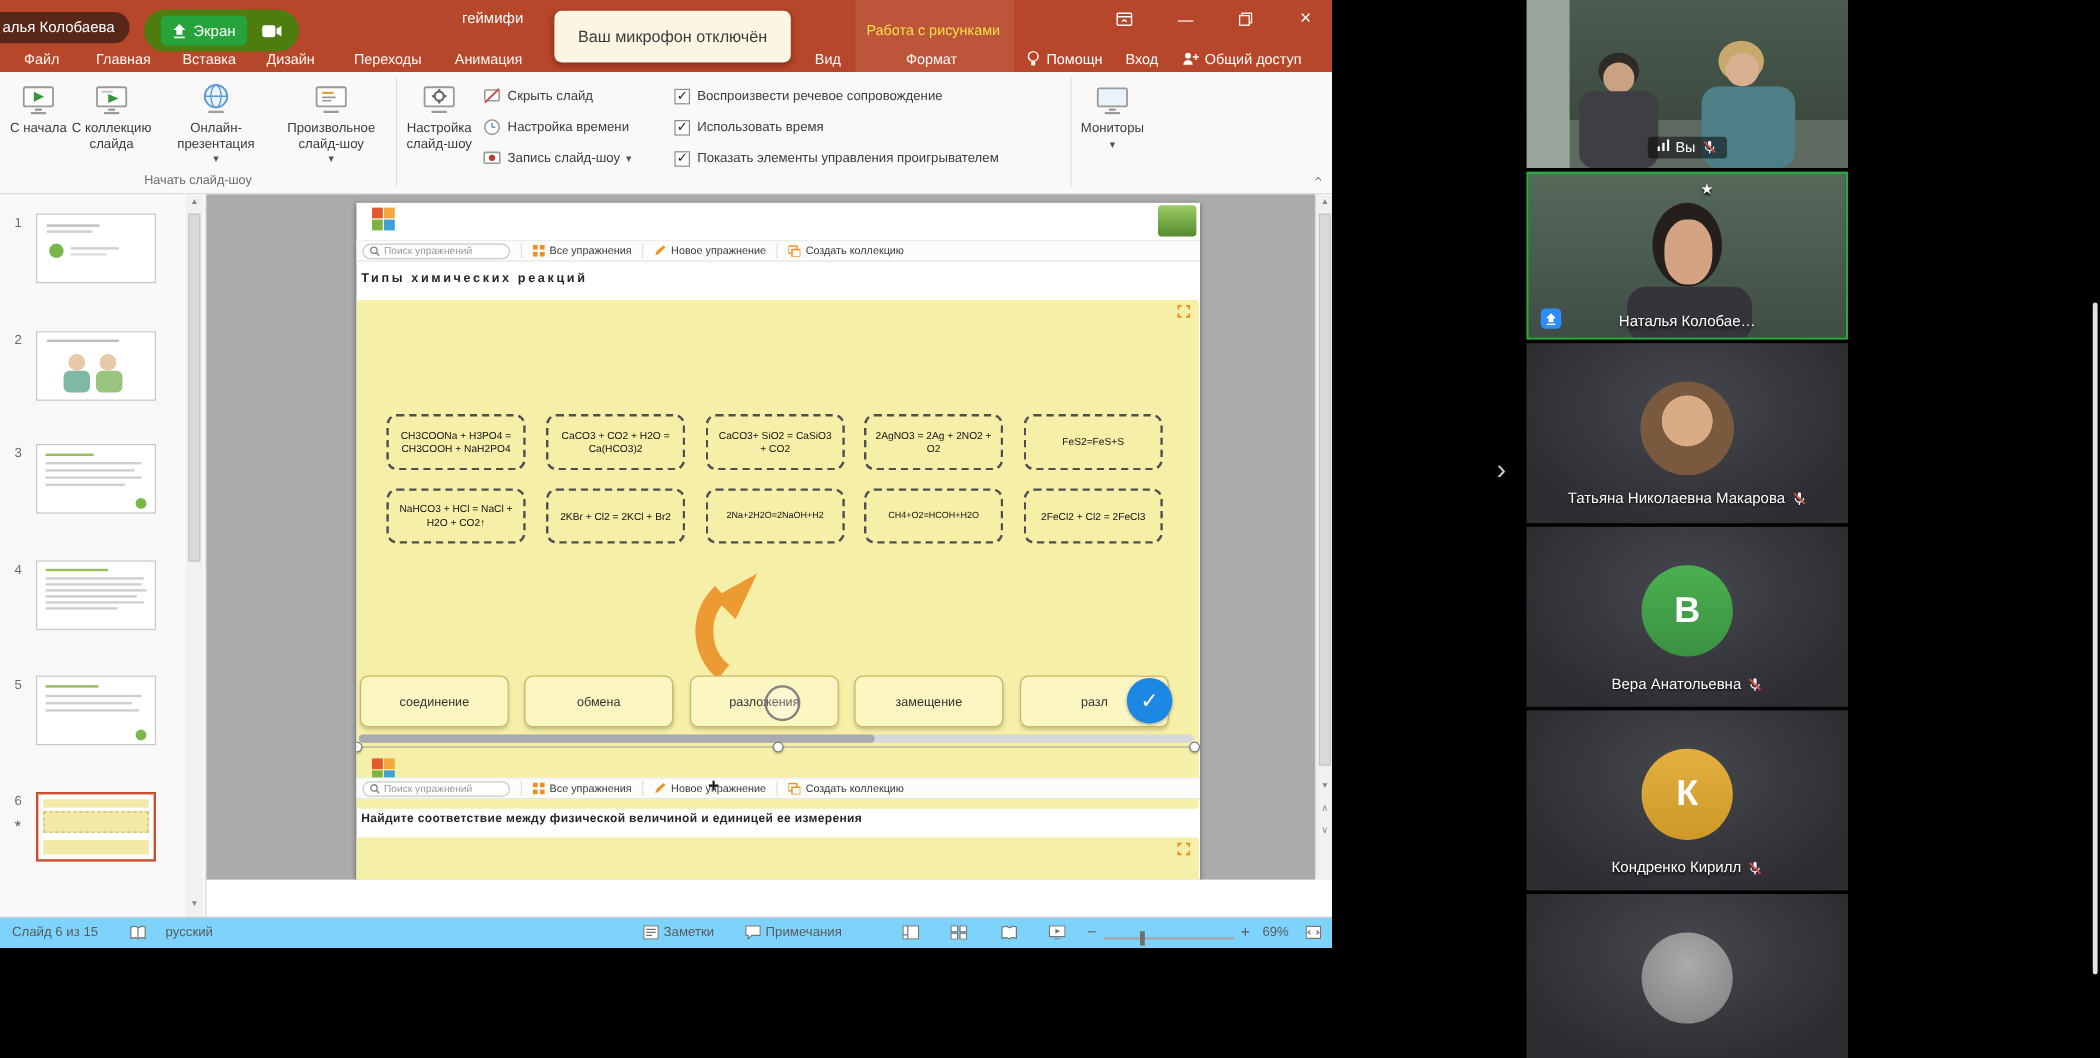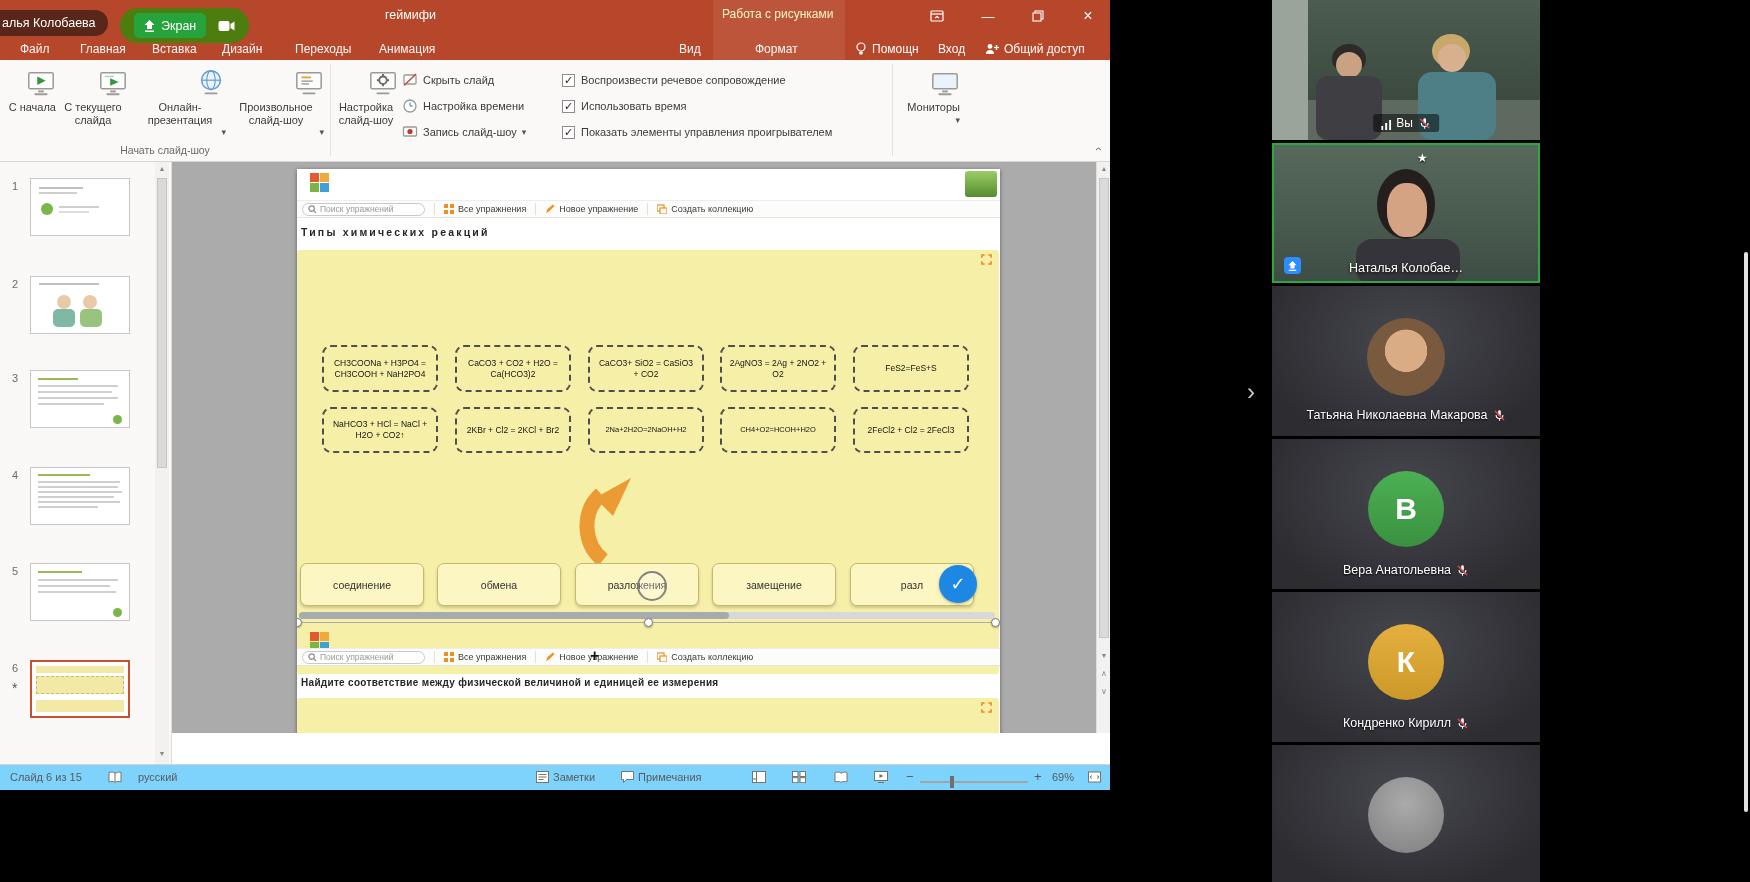--- a/index.html
+++ b/index.html
@@ -4,27 +4,27 @@
 <style>
   *{margin:0;padding:0;box-sizing:border-box}
   html,body{width:1750px;height:882px;background:#000;font-family:"Liberation Sans",sans-serif;overflow:hidden}
   #screen{position:relative;width:1750px;height:882px;background:#000}
 
   
   #ppt{position:absolute;left:0;top:0;width:1110px;height:790px;background:#fff;overflow:hidden}
   #ppthead{position:absolute;left:0;top:0;width:1110px;height:60px;background:#B7472A}
   #ctxbg{position:absolute;left:713px;top:0;width:132px;height:60px;background:rgba(255,255,255,.08)}
   #ppt-title{position:absolute;left:385px;top:8px;color:#fff;font-size:12.5px}
-  #ctx-label{position:absolute;left:722px;top:7px;color:#fef9c3;font-size:12px}
+  #ctx-label{position:absolute;left:722px;top:18px;color:#fde047;font-size:12px}
   .winbtn{position:absolute;top:0;width:44px;height:32px;display:flex;align-items:center;justify-content:center;color:#fff;font-size:13px}
   .tab{position:absolute;top:38px;height:22px;color:rgba(255,255,255,.96);font-size:12px;line-height:22px;white-space:nowrap}
   .rmenu{position:absolute;top:38px;height:22px;color:#fff;font-size:12px;line-height:22px;display:flex;align-items:center;gap:5px;white-space:nowrap}
 
   #ribbon{position:absolute;left:0;top:60px;width:1110px;height:102px;background:#FAF9F7;border-bottom:1px solid #D8D6D4}
-  .bb{position:absolute;top:4px;display:flex;flex-direction:column;align-items:flex-end;font-size:11px;line-height:12.5px;color:#3b3b3b;text-align:center}
+  .bb{position:absolute;top:4px;display:flex;flex-direction:column;align-items:center;font-size:11px;line-height:12.5px;color:#3b3b3b;text-align:center}
   .bb svg{margin:4px 0 3px 0}
   .smbtn{position:absolute;left:402px;display:flex;align-items:center;gap:5px;font-size:11px;color:#3b3b3b;height:20px;white-space:nowrap}
   .cbrow{position:absolute;left:562px;display:flex;align-items:center;gap:6px;font-size:11px;color:#3b3b3b;height:16px;white-space:nowrap}
   .cbox{width:13px;height:13px;border:1px solid #8f8d8b;background:#fff;font-size:11px;line-height:11px;text-align:center;color:#1f1f1f}
   .gdiv{position:absolute;top:4px;width:1px;height:92px;background:#E3E1DF}
   .glabel{position:absolute;top:84px;font-size:10.5px;color:#6a6a68;text-align:center}
   .rot{display:inline-block;transform:rotate(-90deg);font-size:12px;color:#777}
   .caret{font-size:9px;color:#555}
 
   #thumbs{position:absolute;left:0;top:162px;width:172px;height:602px;background:#F9F8F7;border-right:1px solid #DFDDDB}
@@ -78,21 +78,21 @@
   #zoom-pill{position:absolute;left:120px;top:8px;height:35px;border-radius:18px;background:#4d7c0f;display:flex;align-items:center;gap:12px;padding:0 14px}
   #screen-btn{height:25px;border-radius:5px;background:#27A33C;display:flex;align-items:center;gap:6px;padding:0 10px;color:#fff;font-size:12.5px}
   #mic-tooltip{position:absolute;left:462px;top:9px;width:197px;height:43px;background:#FBF6E3;border-radius:6px;box-shadow:0 2px 6px rgba(0,0,0,.35);display:flex;align-items:center;justify-content:center;font-size:13.5px;color:#3a3a3a}
   #panel-chevron{position:absolute;left:1247px;top:378px;font-size:24px;color:#C9C9C9}
   #right-scrollbar{position:absolute;left:1744px;top:252px;width:4px;height:560px;background:#E3E3E3;border-radius:2px}
 
   
   #videos{position:absolute;left:1272px;top:0;width:268px;height:882px}
   .tile{position:absolute;left:0;width:268px;background:radial-gradient(ellipse at 50% 35%, #47474F 0%, #2C2C31 80%);overflow:hidden}
   .tile.active{border:2px solid #2BA840}
-  .vlabel{position:absolute;bottom:8px;left:50%;transform:translateX(-50%);display:flex;align-items:flex-end;gap:5px;background:rgba(0,0,0,.5);border-radius:3px;padding:2px 8px;color:#fff;font-size:12px;white-space:nowrap}
+  .vlabel{position:absolute;bottom:8px;left:50%;transform:translateX(-50%);display:flex;align-items:flex-start;gap:5px;background:rgba(0,0,0,.5);border-radius:3px;padding:2px 8px;color:#fff;font-size:12px;white-space:nowrap}
   .vname{position:absolute;left:0;right:0;bottom:6px;text-align:center;color:#fff;font-size:12.5px;text-shadow:0 1px 3px rgba(0,0,0,.9)}
   .nlabel{position:absolute;left:0;right:0;display:flex;align-items:center;justify-content:center;gap:5px;color:#fff;font-size:12.5px;text-shadow:0 1px 2px #000;white-space:nowrap}
   .avatar{position:absolute;left:50%;transform:translateX(-50%);width:76px;height:76px;border-radius:50%;display:flex;align-items:center;justify-content:center;font-size:30px;font-weight:bold;color:#fff}
   .pin-star{position:absolute;left:143px;top:6px;color:#fff;font-size:12px;text-shadow:0 1px 2px #000}
   .share-badge{position:absolute;left:10px;top:112px;width:17px;height:17px;border-radius:4px;background:#2D8CFF;display:flex;align-items:center;justify-content:center}
 </style>
 </head>
 <body>
 
 <div id="screen">
@@ -167,21 +167,21 @@
       </div>
 
       <div class="bb" style="left:58px;width:70px">
         <svg width="30" height="30" viewBox="0 0 32 32">
             <rect x="3" y="5" width="26" height="17" rx="1.5" fill="#FDFDFD" stroke="#9a9a98" stroke-width="1.6"></rect>
             <line x1="7" y1="9" x2="17" y2="9" stroke="#c9c7c5" stroke-width="1.6"></line>
             <polygon points="13,11 22,15 13,19" fill="#35953F"></polygon>
             <rect x="13" y="24" width="6" height="2" fill="#9a9a98"></rect>
             <rect x="9" y="27" width="14" height="2" rx="1" fill="#9a9a98"></rect>
           </svg>
-        <span>С текущего слайда</span>
+        <span>С коллекцию слайда</span>
       </div>
 
       <div class="bb" style="left:134px;width:92px">
         <svg width="30" height="30" viewBox="0 0 32 32">
             <circle cx="16" cy="13" r="10" fill="#EAF3FA" stroke="#5B9BD5" stroke-width="1.6"></circle>
             <ellipse cx="16" cy="13" rx="4.5" ry="10" fill="none" stroke="#5B9BD5" stroke-width="1.2"></ellipse>
             <line x1="6" y1="13" x2="26" y2="13" stroke="#5B9BD5" stroke-width="1.2"></line>
             <rect x="9" y="26" width="14" height="2" rx="1" fill="#9a9a98"></rect>
           </svg>
         <span>Онлайн-презентация</span>
@@ -596,20 +596,23 @@
           <rect x="1" y="10.5" width="9" height="1.5" fill="#fff"></rect>
         </svg>
       <span>Экран</span>
     </div>
     <svg width="17" height="12" viewBox="0 0 17 12">
         <rect x="0.5" y="1" width="11" height="10" rx="2" fill="#fff"></rect>
         <polygon points="12.5,4 16.5,1.5 16.5,10.5 12.5,8" fill="#fff"></polygon>
       </svg>
   </div>
 
+  <div id="mic-tooltip">
+    <span>Ваш микрофон отключён</span>
+  </div>
 
   <span id="panel-chevron">›</span>
 
   <section id="videos">
 
     <div class="tile" style="top:0;height:140px">
       <div>
         <div style="position:absolute;left:0;top:0;width:40px;height:140px;background:#9AA49B"></div>
         <div style="position:absolute;left:36px;top:0;width:232px;height:100px;background:linear-gradient(180deg,#4C5C50,#3C4A40)"></div>
         <div style="position:absolute;left:36px;top:100px;width:232px;height:40px;background:#5E6A60"></div>

